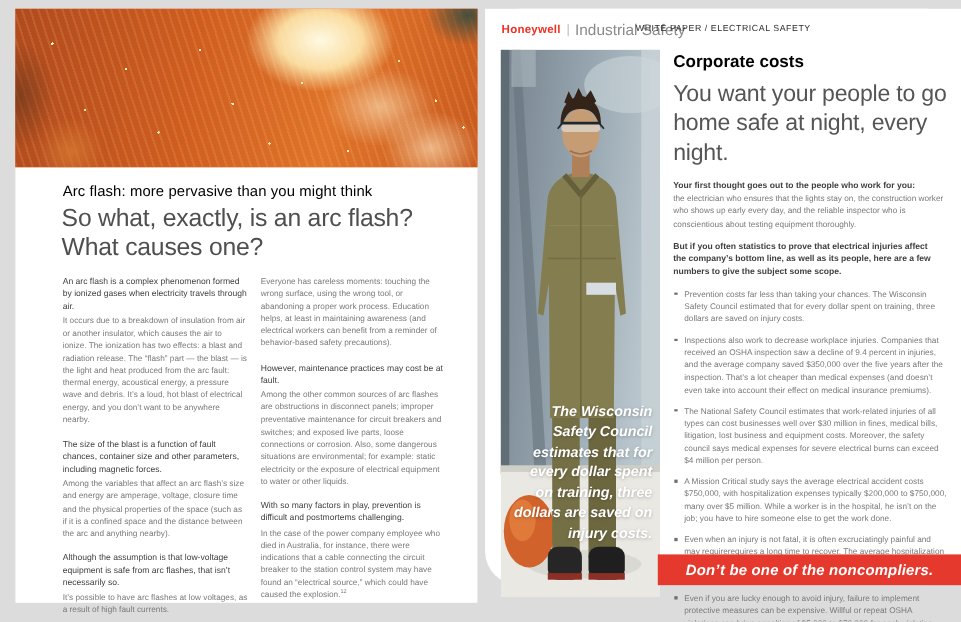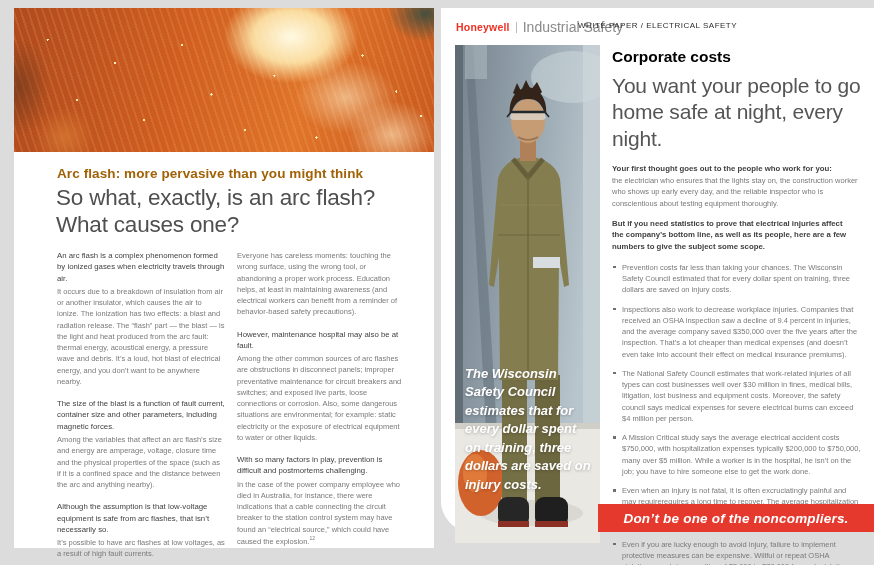--- a/index.html
+++ b/index.html
@@ -35,21 +35,21 @@
       radial-gradient(2px 2px at 62% 47%, #ffedb8 55%, transparent 56%),
       radial-gradient(2px 2px at 72% 90%, #fff0c0 55%, transparent 56%),
       radial-gradient(2px 2px at 83% 33%, #ffe6a6 55%, transparent 56%),
       radial-gradient(2px 2px at 91% 58%, #ffedb8 55%, transparent 56%),
       radial-gradient(2px 2px at 97% 75%, #fff0c0 55%, transparent 56%),
       repeating-linear-gradient(72deg, rgba(255,205,130,0.14) 0 2px, rgba(0,0,0,0) 2px 7px),
       linear-gradient(100deg, #b04a1e, #cf5d20 38%, #e0742a 68%, #c95a1f);
   }
   .arc-kicker {
     position:absolute; left:43px; top:158px;
-    font-size:13.5px; font-weight:bold; color:#a16207; letter-spacing:0.1px;
+    font-size:13.5px; font-weight:normal; color:#000000; letter-spacing:0.1px;
   }
   .arc-title {
     position:absolute; left:42px; top:177px; width:348px;
     font-size:22.5px; line-height:1.18; color:#4f4f4f; letter-spacing:-0.2px;
   }
   .col { position:absolute; top:242px; width:168px;
     font-size:7.5px; line-height:1.5; color:#7a7a7a; }
   .col-1 { left:43px; }
   .col-2 { left:223px; }
   .para { margin-bottom:11px; }
@@ -65,20 +65,21 @@
   .doc-type { position:absolute; left:137px; top:13px; font-size:8px; font-weight:normal;
     color:#2c2c2c; letter-spacing:0.5px; }
 
   .photo { position:absolute; left:14px; top:37px; width:145px; height:498px; overflow:hidden; }
   .photo svg { display:block; }
   .photo-quote {
     position:absolute; left:10px; top:320px; width:128px;
     color:#ffffff; font-weight:bold; font-style:italic;
     font-size:13px; line-height:1.42;
     text-shadow:0 1px 3px rgba(0,0,0,0.25);
+    text-align:right;
   }
 
   .content { position:absolute; left:171px; top:40px; width:250px; }
   .corp-kicker { font-size:15.5px; font-weight:bold; color:#000000; margin-bottom:7px; }
   .corp-title { font-size:21px; line-height:1.26; color:#555555; letter-spacing:-0.2px; margin-bottom:11px; }
   .intro-heading { font-size:7.8px; font-weight:bold; color:#3f3f3f; line-height:1.5; }
   .intro-body { font-size:7.5px; color:#7a7a7a; line-height:1.5; margin-bottom:9px; }
   .stats-lead { font-size:7.8px; font-weight:bold; color:#3f3f3f; line-height:1.5;
     width:238px; margin-bottom:9px; }
   ul.stats { list-style:none; }
@@ -104,35 +105,35 @@
 
     <div class="arc-kicker">Arc flash: more pervasive than you might think</div>
     <h1 class="arc-title" style="font-weight:normal;">So what, exactly, is an arc flash? What causes one?</h1>
 
     <div class="col col-1">
       <div class="para">
         <div class="para-heading">An arc flash is a complex phenomenon formed by ionized gases when electricity travels through air.</div>
         <div class="para-body">It occurs due to a breakdown of insulation from air or another insulator, which causes the air to ionize. The ionization has two effects: a blast and radiation release. The “flash” part — the blast — is the light and heat produced from the arc fault: thermal energy, acoustical energy, a pressure wave and debris. It’s a loud, hot blast of electrical energy, and you don’t want to be anywhere nearby.</div>
       </div>
       <div class="para">
-        <div class="para-heading">The size of the blast is a function of fault current, container size and other parameters, including magnetic forces.</div>
+        <div class="para-heading">The size of the blast is a function of fault chances, container size and other parameters, including magnetic forces.</div>
         <div class="para-body">Among the variables that affect an arc flash’s size and energy are amperage, voltage, closure time and the physical properties of the space (such as if it is a confined space and the distance between the arc and anything nearby).</div>
       </div>
       <div class="para">
         <div class="para-heading">Although the assumption is that low-voltage equipment is safe from arc flashes, that isn’t necessarily so.</div>
         <div class="para-body">It’s possible to have arc flashes at low voltages, as a result of high fault currents.</div>
       </div>
     </div>
 
     <div class="col col-2">
       <div class="para">
         <div class="para-body">Everyone has careless moments: touching the wrong surface, using the wrong tool, or abandoning a proper work process. Education helps, at least in maintaining awareness (and electrical workers can benefit from a reminder of behavior-based safety precautions).</div>
       </div>
       <div class="para">
-        <div class="para-heading">However, maintenance hospital may also be at fault.</div>
+        <div class="para-heading">However, maintenance practices may cost be at fault.</div>
         <div class="para-body">Among the other common sources of arc flashes are obstructions in disconnect panels; improper preventative maintenance for circuit breakers and switches; and exposed live parts, loose connections or corrosion. Also, some dangerous situations are environmental; for example: static electricity or the exposure of electrical equipment to water or other liquids.</div>
       </div>
       <div class="para">
         <div class="para-heading">With so many factors in play, prevention is difficult and postmortems challenging.</div>
         <div class="para-body"><span>In the case of the power company employee who died in Australia, for instance, there were indications that a cable connecting the circuit breaker to the station control system may have found an “electrical source,” which could have caused the explosion.</span><sup class="footnote">12</sup></div>
       </div>
     </div>
   </div>
 
   <div class="page page-right">
@@ -202,21 +203,21 @@
       <div class="photo-quote">The Wisconsin Safety Council estimates that for every dollar spent on training, three dollars are saved on injury costs.</div>
     </div>
 
     <div class="content">
       <div class="corp-kicker">Corporate costs</div>
       <h2 class="corp-title" style="font-weight:normal;">You want your people to go home safe at night, every night.</h2>
 
       <div class="intro-heading">Your first thought goes out to the people who work for you:</div>
       <div class="intro-body">the electrician who ensures that the lights stay on, the construction worker who shows up early every day, and the reliable inspector who is conscientious about testing equipment thoroughly.</div>
 
-      <div class="stats-lead">But if you need statistics to prove that electrical injuries affect the company’s bottom line, as well as its people, here are a few numbers to give the subject some scope.</div>
+      <div class="stats-lead">But if you often statistics to prove that electrical injuries affect the company’s bottom line, as well as its people, here are a few numbers to give the subject some scope.</div>
 
       <ul class="stats">
         <li><span>Prevention costs far less than taking your chances. The Wisconsin Safety Council estimated that for every dollar spent on training, three dollars are saved on injury costs.</span></li>
         <li><span>Inspections also work to decrease workplace injuries. Companies that received an OSHA inspection saw a decline of 9.4 percent in injuries, and the average company saved $350,000 over the five years after the inspection. That’s a lot cheaper than medical expenses (and doesn’t even take into account their effect on medical insurance premiums).</span></li>
         <li><span>The National Safety Council estimates that work-related injuries of all types can cost businesses well over $30 million in fines, medical bills, litigation, lost business and equipment costs. Moreover, the safety council says medical expenses for severe electrical burns can exceed $4 million per person.</span></li>
         <li><span>A Mission Critical study says the average electrical accident costs $750,000, with hospitalization expenses typically $200,000 to $750,000, many over $5 million. While a worker is in the hospital, he isn’t on the job; you have to hire someone else to get the work done.</span></li>
         <li><span>Even when an injury is not fatal, it is often excruciatingly painful and may requirerequires a long time to recover. The average hospitalization is 19 days, according to the Workplace Safety Awareness Council,</span><sup class="footnote">13</sup><span> at costs exceeding $18,000/day.</span></li>
         <li><span>Even if you are lucky enough to avoid injury, failure to implement protective measures can be expensive. Willful or repeat OSHA violations can bring penalties of $5,000 to $70,000 for each violation.</span></li>
 
       </ul>

